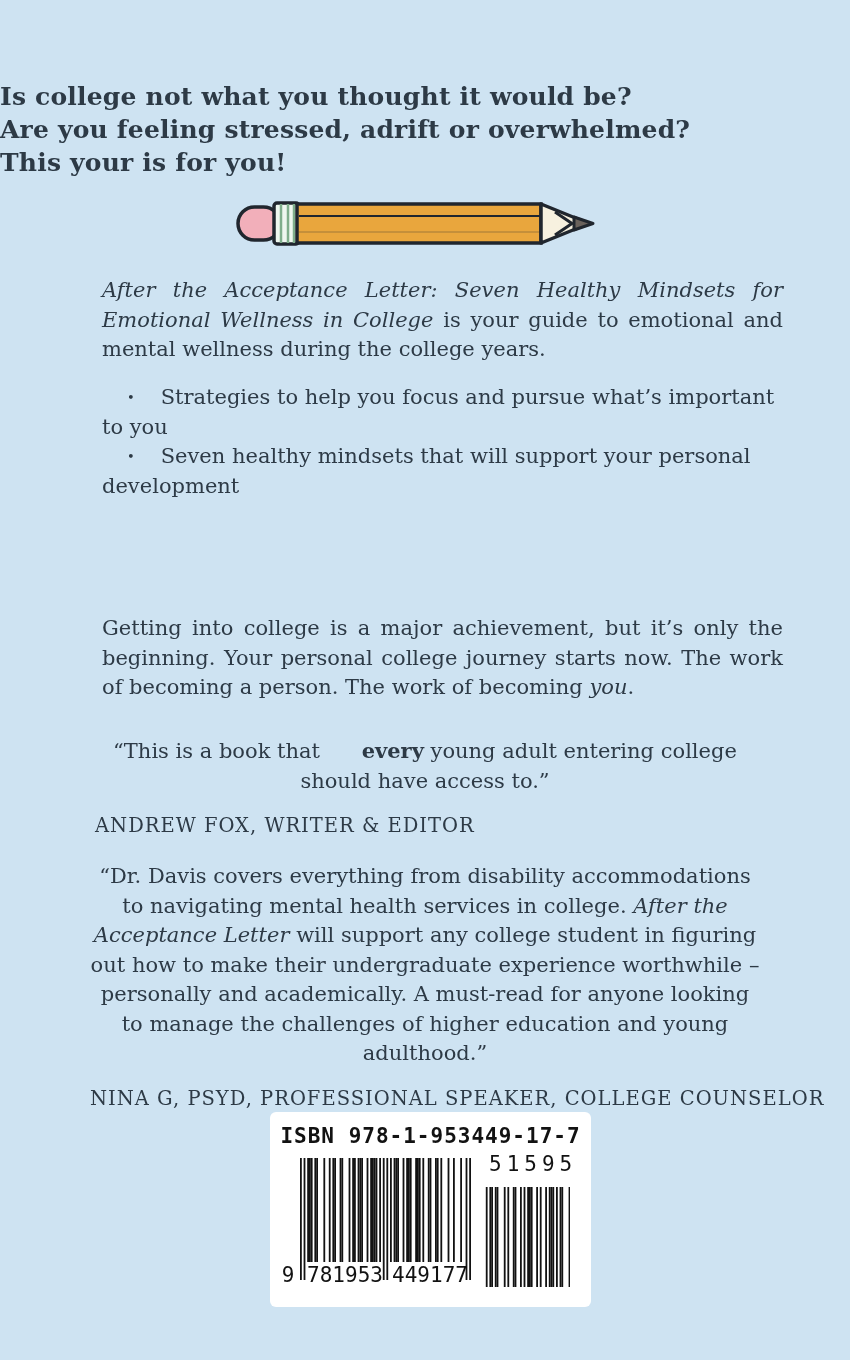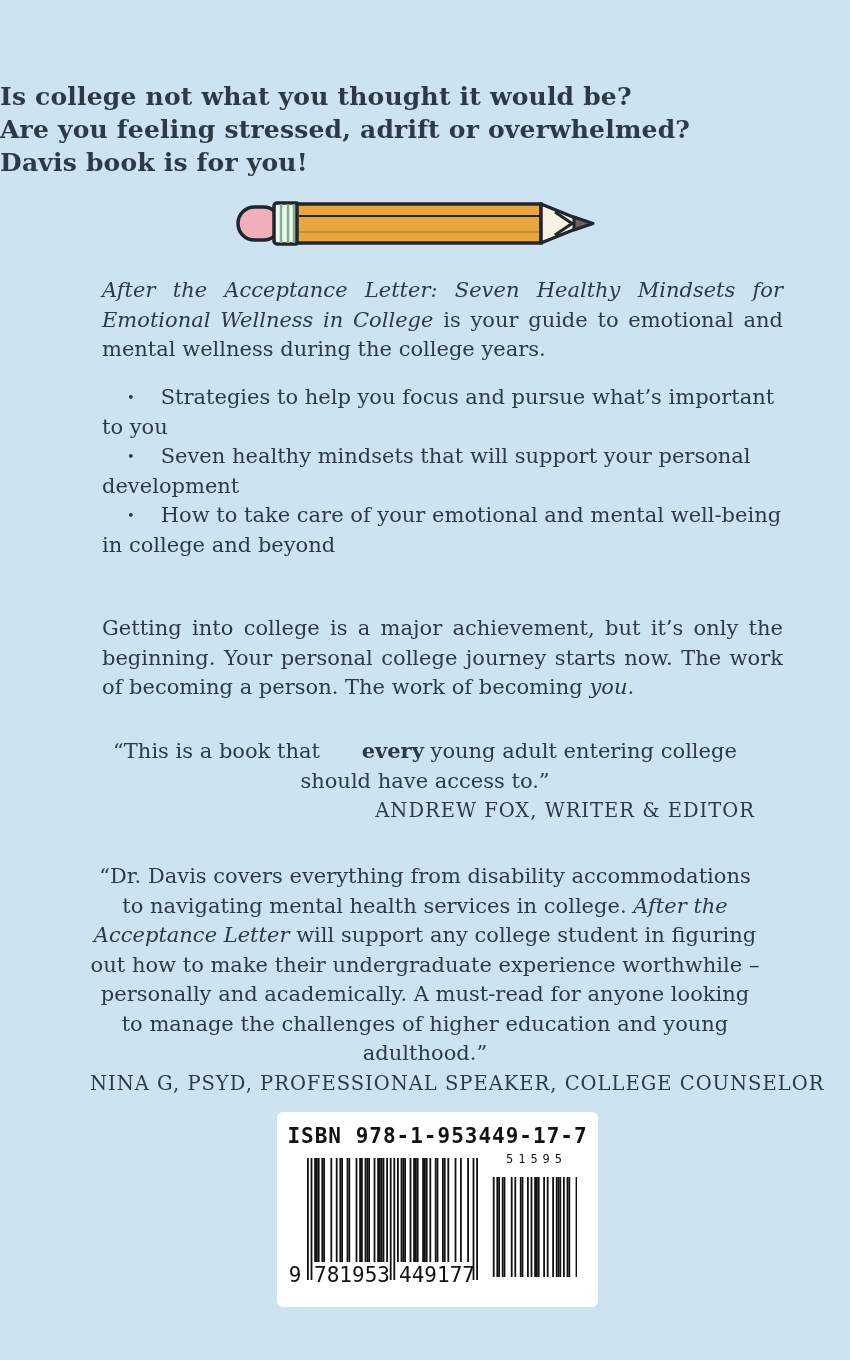--- a/index.html
+++ b/index.html
@@ -22,57 +22,57 @@
   .bold{ font-weight:bold;margin-left:35px; }
   .desc{ top:276px; }
   .learn{ top:383px; }
   .learn-heading{ font-weight:bold; margin:0 0 6px 0; }
   .bullet-item{ text-indent:25px; margin:0; }
   .dot{ font-size:13px; vertical-align:2px; margin-right:26px; }
   .closing{ top:614px; }
   .quote1{ top:736px; left:95px; width:660px; text-align:center; }
   .quote2{ top:862px; left:90px; width:670px; text-align:center; }
   .attribution{
-    text-align:right; font-size:19.5px; letter-spacing:1px;
-    white-space:nowrap;
+    text-align:left; font-size:19.5px; letter-spacing:1px;
+    margin-top:15px; white-space:nowrap;
   }
   .barcode-box{
-    position:absolute; left:277px; top:1112px; width:321px; height:195px;
+    position:absolute; left:270px; top:1112px; width:321px; height:195px;
     background:var(--barcode-bg,#fff); border-radius:6px;
   }
   .isbn-label{
     position:absolute; top:12px; left:0; right:0; text-align:center;
     font-family:"DejaVu Sans Mono", monospace; font-weight:bold;
     font-size:21px; letter-spacing:1px; color:var(--barcode-ink,#111);
   }
   .main-barcode{ position:absolute; left:30px; top:46px; width:172px; height:150px; }
   .barcode-svg rect{ fill:var(--barcode-ink,#111); }
   .digits-row span{
     position:absolute; top:105px;
     font-family:"DejaVu Sans Mono", monospace; font-size:21px;
     color:var(--barcode-ink,#111); text-align:center;
   }
   .dg0{ left:-20px; width:16px; }
   .dg1{ left:7px;  width:76px; }
   .dg2{ left:92px; width:76px; }
   .supplement{ position:absolute; left:214px; top:40px; width:86px; text-align:center; }
   .supp-digits{
-    font-family:"DejaVu Sans Mono", monospace; font-size:12px; letter-spacing:5px;
+    font-family:"DejaVu Sans Mono", monospace; font-size:21px; letter-spacing:5px;
     color:var(--barcode-ink,#111); margin-bottom:11px; padding-left:5px;
   }
 </style>
 </head>
 <body>
 
 <div class="cover">
 
   <div class="headline">
     <div>Is college not what you thought it would be?</div>
     <div>Are you feeling stressed, adrift or overwhelmed?</div>
-    <div>Davis book is for you!</div>
+    <div>This your is for you!</div>
   </div>
 
   <div class="pencil-wrap">
     <svg width="385" height="52" viewBox="0 0 385 52">
 
       <rect x="5" y="9" width="42" height="33" rx="16.5" fill="var(--pencil-eraser)" stroke="var(--pencil-outline)" stroke-width="3.5"></rect>
 
       <rect x="41" y="5" width="25" height="41" rx="3" fill="var(--pencil-ferrule)" stroke="var(--pencil-outline)" stroke-width="3.5"></rect>
       <path d="M48 6 L48 45 M55 6 L55 45 M61 6 L61 45" stroke="var(--pencil-band)" stroke-width="2.5" fill="none"></path>
 
@@ -84,21 +84,20 @@
       <path d="M322 14 L339 25.5 L322 37" stroke="var(--pencil-outline)" stroke-width="3" fill="none" stroke-linejoin="round"></path>
       <polygon points="341,19 360,25.5 341,32" fill="var(--pencil-lead)" stroke="var(--pencil-outline)" stroke-width="3" stroke-linejoin="round"></polygon>
     </svg>
   </div>
 
   <p class="para justify desc"><span class="italic">After the Acceptance Letter: Seven Healthy Mindsets for Emotional Wellness in College</span><span> is your guide to emotional and mental wellness during the college years.</span></p>
 
   <div class="para learn">
     <p class="bullet-item"><span class="dot">•</span><span>Strategies to help you focus and pursue what’s important to you</span></p>
     <p class="bullet-item"><span class="dot">•</span><span>Seven healthy mindsets that will support your personal development</span></p>
-    <p class="bullet-item"><span class="dot">•</span><span>How to take care of your emotional and mental well-being in college and beyond</span></p>
   </div>
 
   <p class="para justify closing"><span>Getting into college is a major achievement, but it’s only the beginning. Your personal college journey starts now. The work of becoming a person.  The work of becoming </span><span class="italic">you</span><span>.</span></p>
 
   <div class="para quote1">
     <div><span>“This is a book that </span><span class="bold">every</span><span> young adult entering college should have access to.”</span></div>
     <div class="attribution">ANDREW FOX, WRITER &amp; EDITOR</div>
   </div>
 
   <div class="para quote2">

